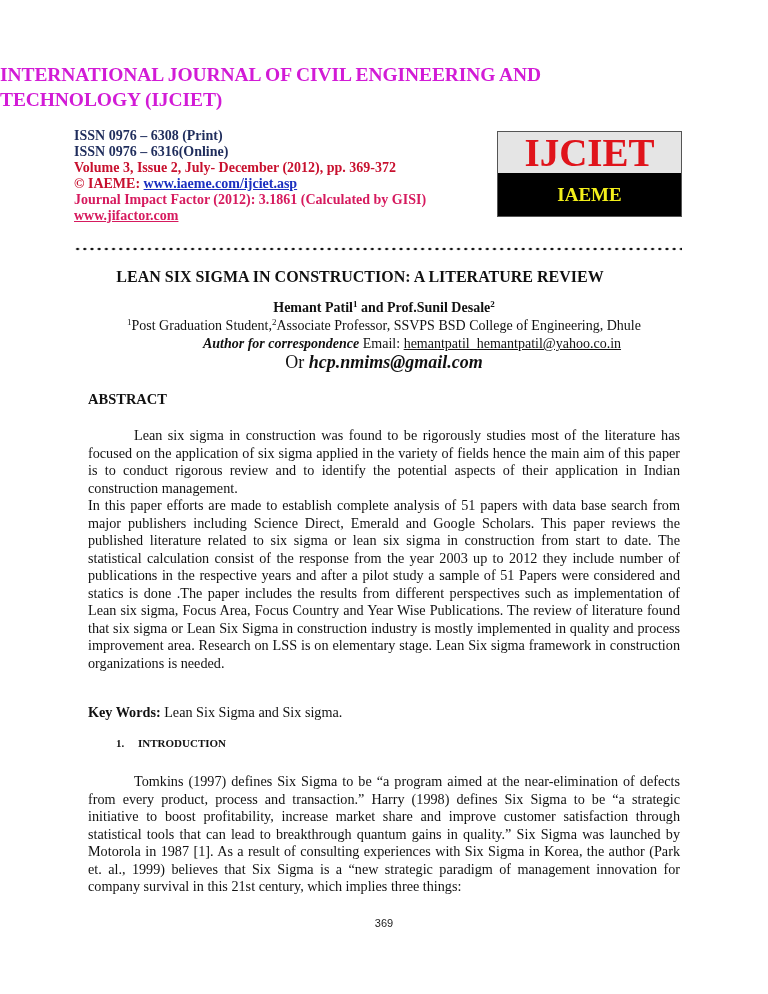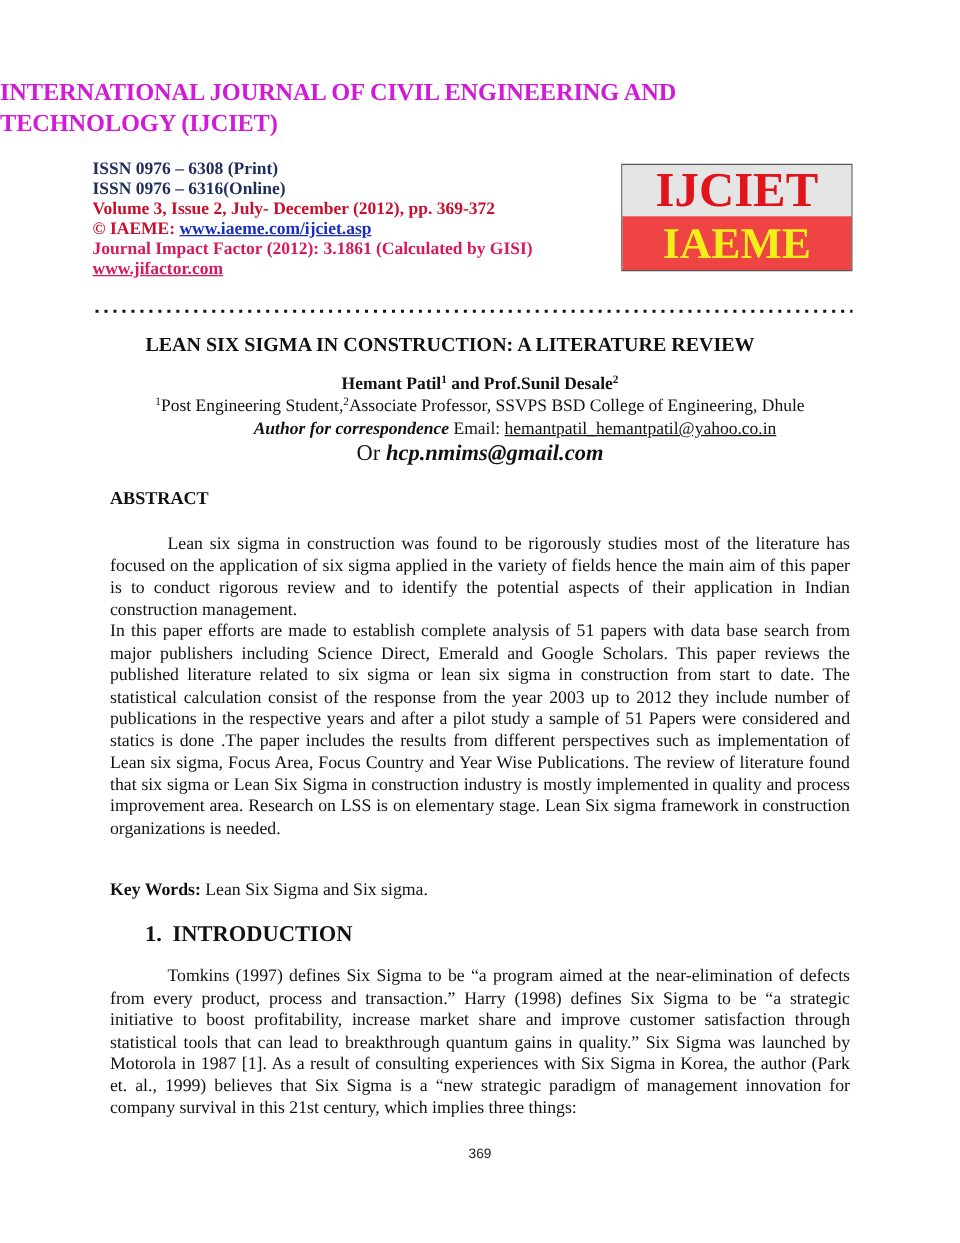--- a/index.html
+++ b/index.html
@@ -8,38 +8,38 @@
     .meta { position: absolute; left: 74px; top: 128px; font-weight: bold; font-size: 14px; line-height: 16px; }
     .meta div { white-space: nowrap; }
     .meta .navy { color: #1f2d5c; }
     .meta .red { color: #c8102e; }
     .meta .pink { color: #d61a5e; }
     .meta a { text-decoration: underline; }
     .meta .link-blue { color: #1a2fc0; }
     .meta .link-pink { color: #d61a5e; }
     .logo-box { position: absolute; left: 497px; top: 131px; width: 183px; height: 84px; border: 1px solid #555; }
     .logo-top { height: 41px; background: #e5e5e5; color: #e0141b; font-weight: bold; font-size: 39px; line-height: 41px; text-align: center; }
-    .logo-bottom { height: 43px; background: #ef4444; color: #f3ef1a; font-weight: bold; font-size: 35px; line-height: 43px; text-align: center; }
+    .logo-bottom { height: 43px; background: #000000; color: #f3ef1a; font-weight: bold; font-size: 19px; line-height: 43px; text-align: center; }
     .dots { position: absolute; left: 74px; top: 247px; width: 608px; height: 4px; background-image: radial-gradient(circle, #111 1.3px, transparent 1.6px); background-size: 7.2px 4px; background-repeat: repeat-x; }
     .paper-title { position: absolute; left: 0; width: 720px; top: 266px; text-align: center; font-weight: bold; font-size: 16px; line-height: 22px; }
     .authors { position: absolute; left: 0; width: 768px; top: 300px; text-align: center; font-weight: bold; font-size: 14px; line-height: 16px; }
     .affil { position: absolute; left: 0; width: 768px; top: 318px; text-align: center; font-size: 14px; line-height: 16px; }
     .corr { position: absolute; left: 28px; width: 768px; top: 336px; text-align: center; font-size: 14px; line-height: 16px; }
     .corr2 { position: absolute; left: 0; width: 768px; top: 354px; text-align: center; font-size: 18px; line-height: 16px; }
     sup { font-size: 9px; line-height: 0; vertical-align: 5px; }
     .bi { font-weight: bold; font-style: italic; }
     .u { text-decoration: underline; }
     .h-abstract { position: absolute; left: 88px; top: 391px; font-weight: bold; font-size: 14.5px; }
     .body-text { position: absolute; left: 88px; width: 592px; font-size: 14.2px; line-height: 17.5px; text-align: justify; }
     .body-text p { margin: 0; }
     .indent { text-indent: 46px; }
     .abstract-1 { top: 427px; }
     .keywords { position: absolute; left: 88px; top: 704px; font-size: 14.2px; }
     .keywords b { font-weight: bold; }
-    .h-intro { position: absolute; left: 116px; top: 737px; font-weight: bold; font-size: 18px; }
+    .h-intro { position: absolute; left: 116px; top: 737px; font-weight: bold; font-size: 11px; }
     .h-intro .num { display: inline-block; width: 22px; }
     .intro-text { top: 773px; }
     .page-num { position: absolute; left: 0; width: 768px; top: 917px; text-align: center; font-family: "Liberation Sans", sans-serif; font-size: 11px; color: #222; }
   </style>
 </head>
 <body>
 
 <div class="journal-title">
   <div>INTERNATIONAL JOURNAL OF CIVIL ENGINEERING AND</div>
   <div>TECHNOLOGY (IJCIET)</div>
@@ -61,21 +61,21 @@
 
 <div class="dots"></div>
 
 <div class="paper-title">LEAN SIX SIGMA IN CONSTRUCTION: A LITERATURE REVIEW</div>
 
 <div class="authors">
   <span>Hemant Patil</span><sup>1</sup><span> and </span><span>Prof.Sunil Desale</span><sup>2</sup>
 </div>
 
 <div class="affil">
-  <sup>1</sup><span>Post Engineering Student,</span><sup>2</sup><span>Associate Professor, SSVPS BSD College of Engineering, Dhule</span>
+  <sup>1</sup><span>Post Graduation Student,</span><sup>2</sup><span>Associate Professor, SSVPS BSD College of Engineering, Dhule</span>
 </div>
 
 <div class="corr">
   <span class="bi">Author for correspondence</span><span> Email: </span><span class="u">hemantpatil_hemantpatil@yahoo.co.in</span>
 </div>
 
 <div class="corr2">
   <span>Or </span><span class="bi">hcp.nmims@gmail.com</span>
 </div>
 

